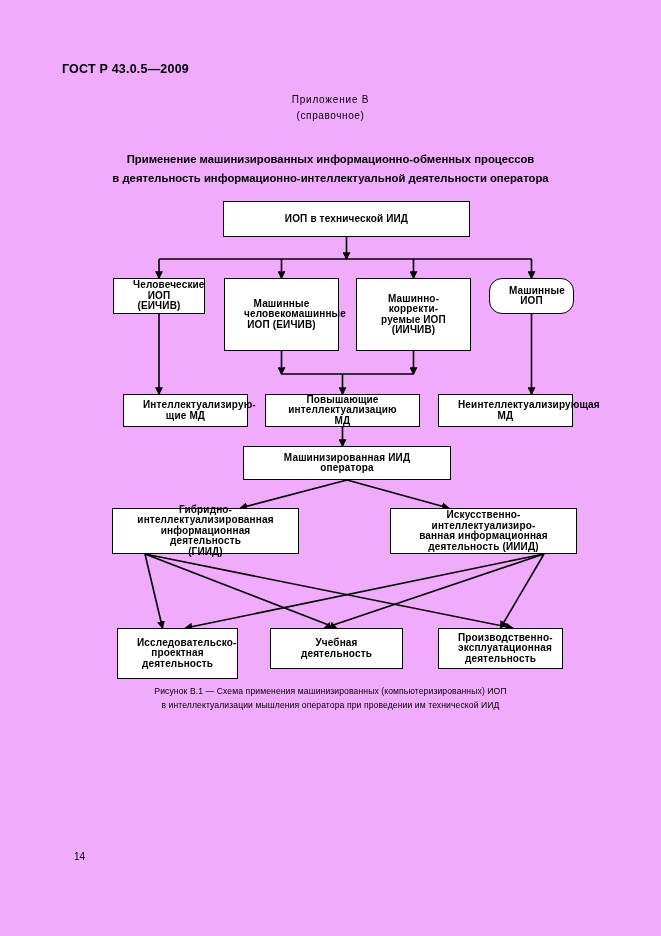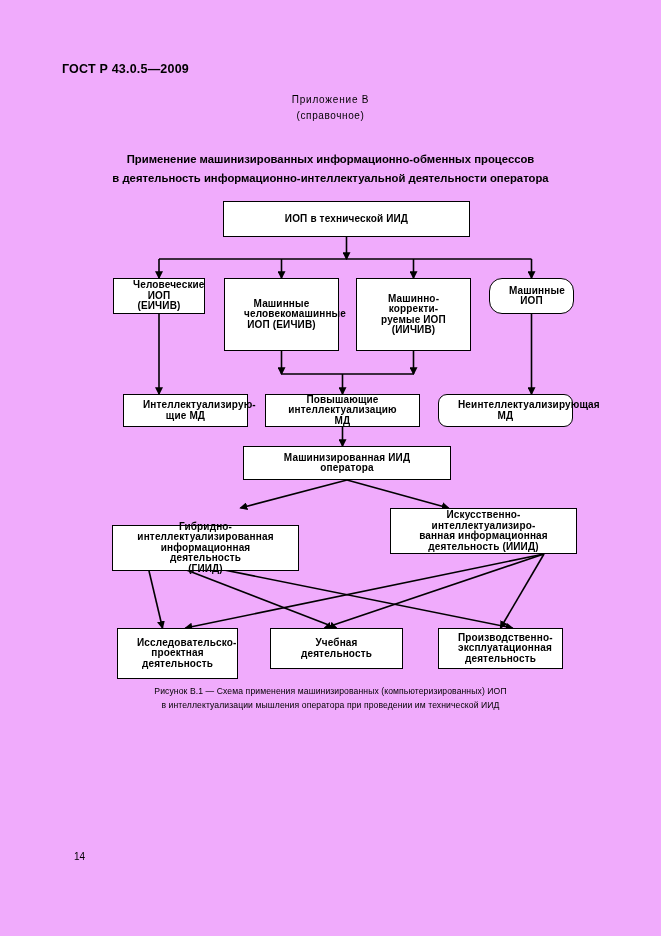--- a/index.html
+++ b/index.html
@@ -189,35 +189,35 @@
           <div>Интеллектуализирую-</div>
           <div>щие МД</div>
         </span>
     </div>
     <div class="node" id="box-n7" style="left:265px; top:394px; width:155px; height:33px;">
       <span>
           <div>Повышающие</div>
           <div>интеллектуализацию МД</div>
         </span>
     </div>
-    <div class="node" id="box-n8" style="left:438px; top:394px; width:135px; height:33px;border-radius:9px;">
+    <div class="node" id="box-n8" style="left:438px; top:394px; width:135px; height:33px;">
       <span>
           <div>Неинтеллектуализирующая</div>
           <div>МД</div>
         </span>
     </div>
 
     <div class="node" id="box-n9" style="left:243px; top:446px; width:208px; height:34px;">
       <span>
           <div>Машинизированная ИИД</div>
           <div>оператора</div>
         </span>
     </div>
 
-    <div class="node" id="box-n10" style="left:112px; top:508px; width:187px; height:46px;margin-top:17px;">
+    <div class="node" id="box-n10" style="left:112px; top:508px; width:187px; height:46px;">
       <span>
           <div>Гибридно-интеллектуализированная</div>
           <div>информационная деятельность</div>
           <div>(ГИИД)</div>
         </span>
     </div>
     <div class="node" id="box-n11" style="left:390px; top:508px; width:187px; height:46px;">
       <span>
           <div>Искусственно-интеллектуализиро-</div>
           <div>ванная информационная</div>

